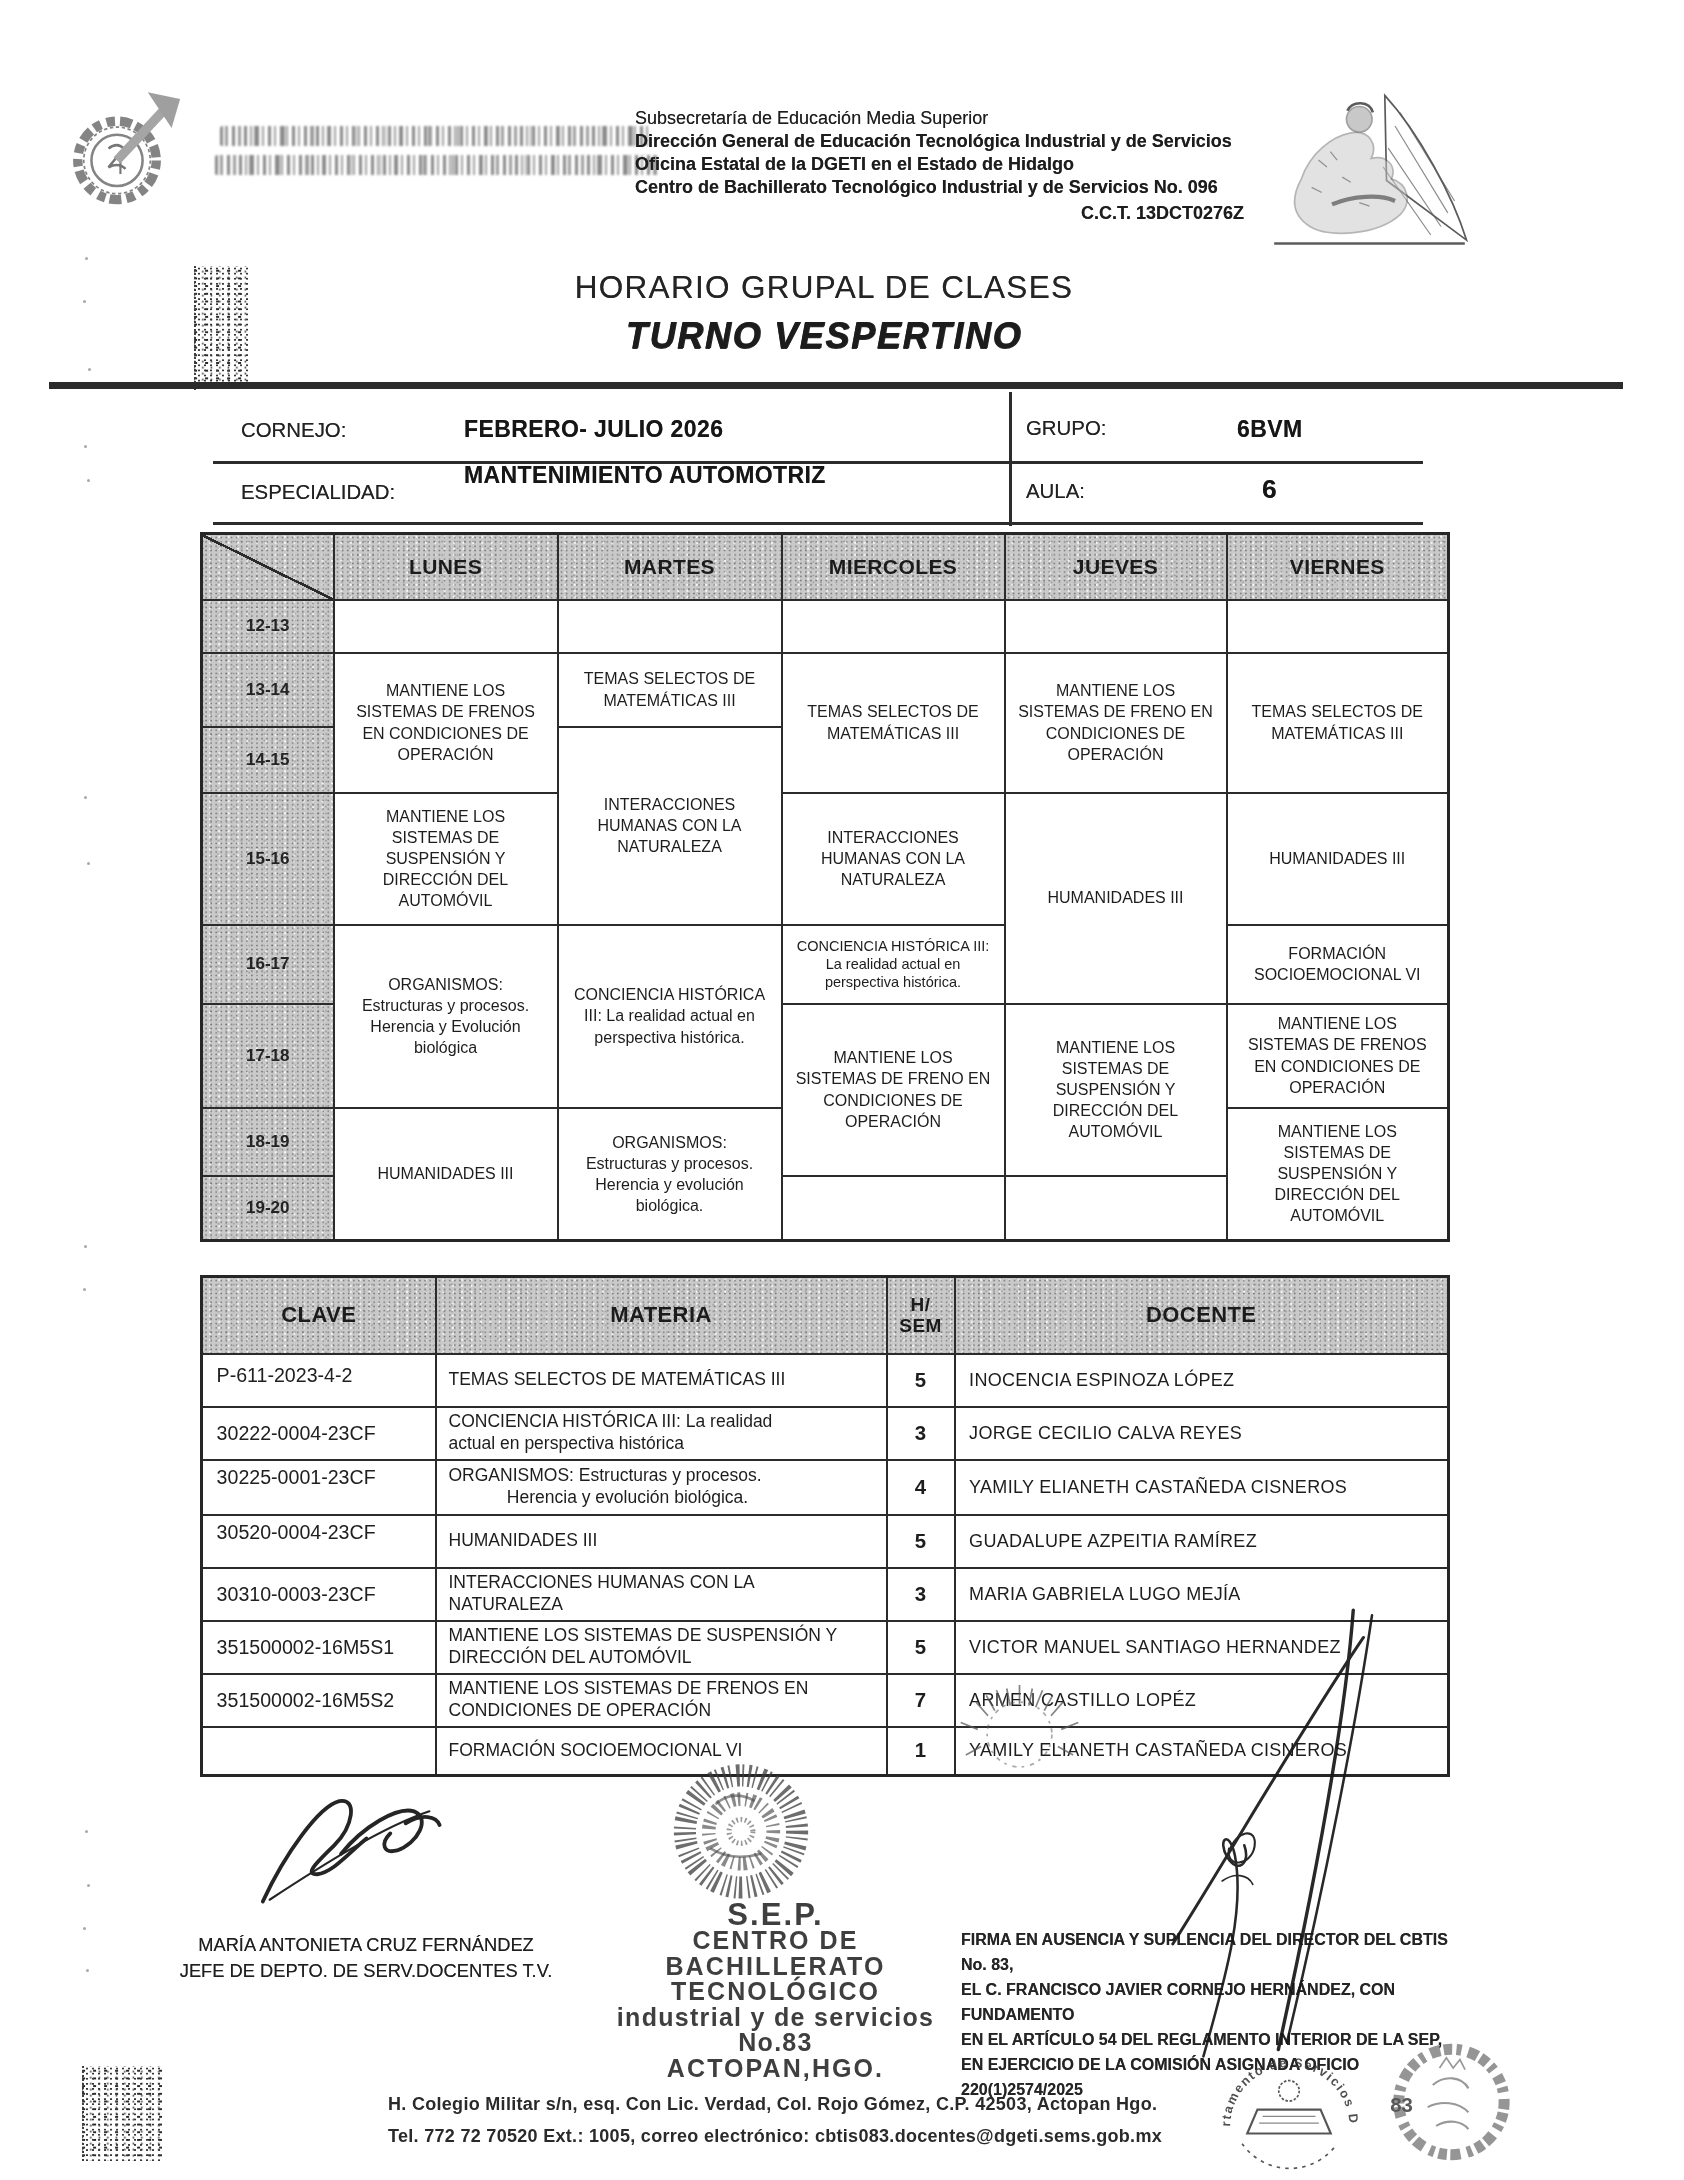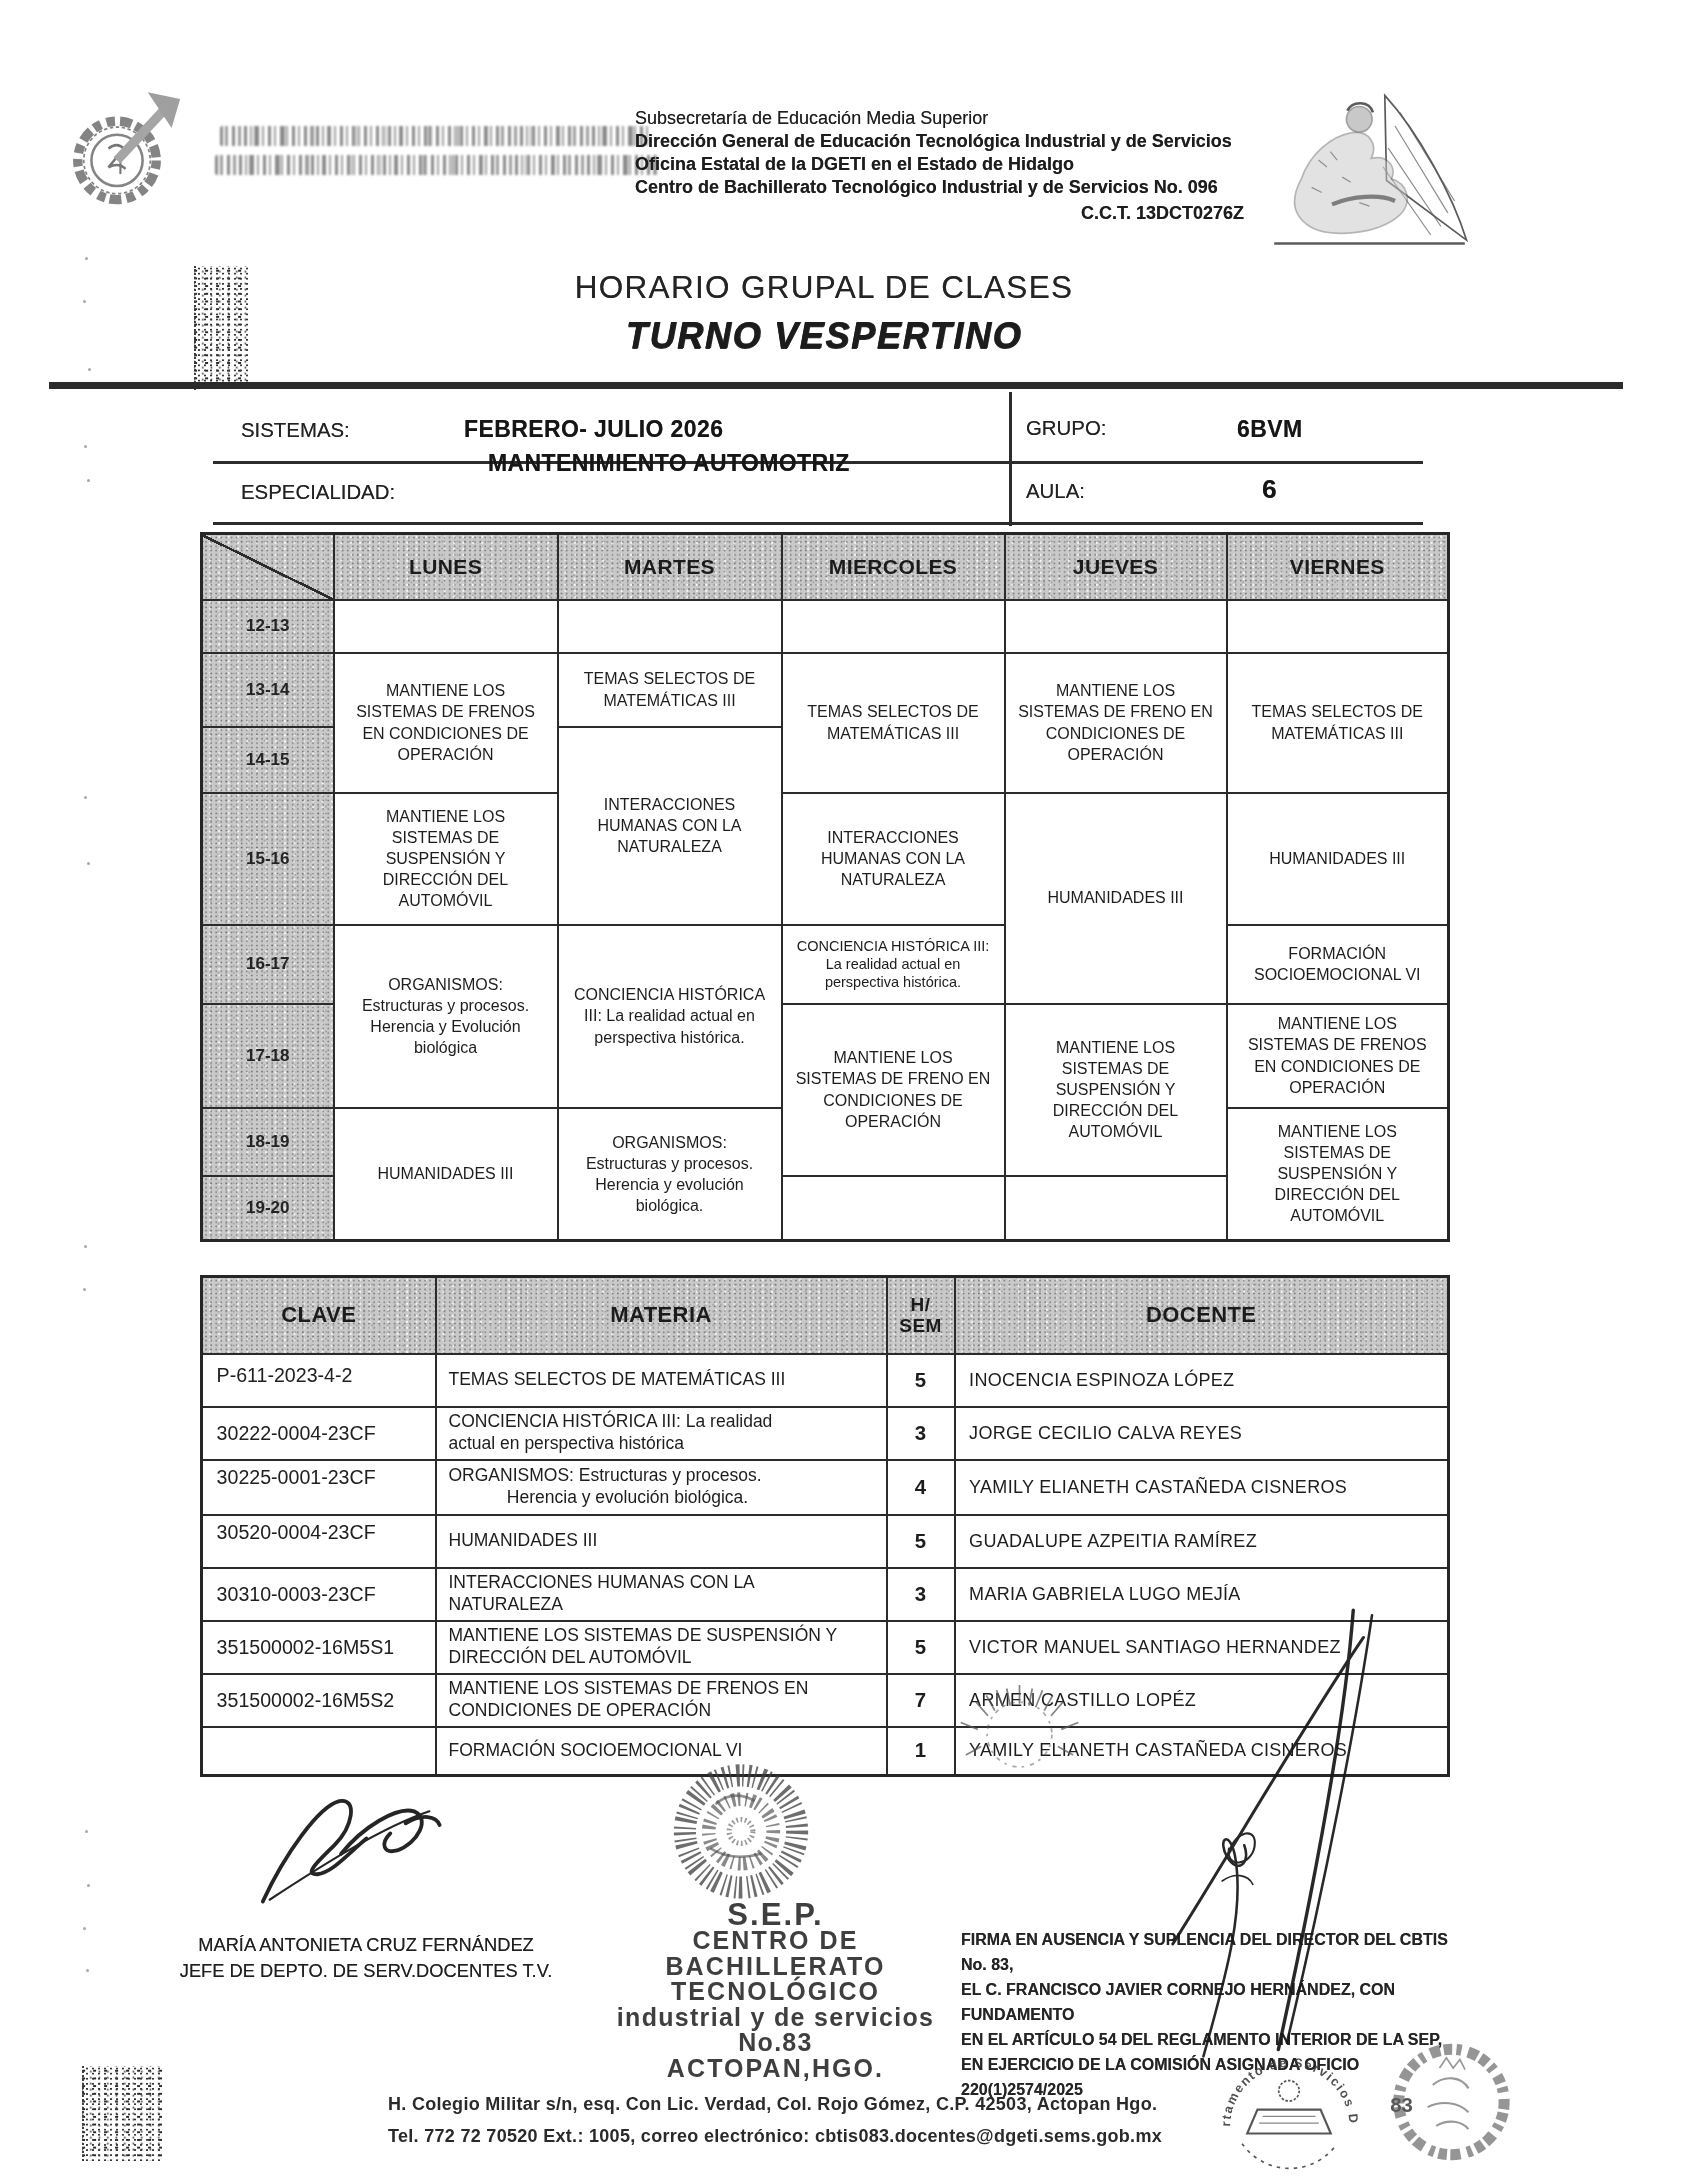--- a/index.html
+++ b/index.html
@@ -150,26 +150,26 @@
 
   <div class="abs ornament" style="left:194px;top:266px;width:53px;height:124px;"></div>
   <div class="abs title-main soft">HORARIO GRUPAL DE CLASES</div>
   <div class="abs title-shift">TURNO VESPERTINO</div>
   <div class="abs rule-thick"></div>
 
   <div class="abs iline" style="left:213px;top:461px;width:1210px;height:3.4px;"></div>
   <div class="abs iline" style="left:213px;top:522px;width:1210px;height:3.4px;"></div>
   <div class="abs iline" style="left:1009px;top:392px;width:2.6px;height:134px;"></div>
 
-  <div class="abs ilabel soft" style="left:241px;top:419px;">SISTEMAS:</div>
+  <div class="abs ilabel soft" style="left:241px;top:419px;">CORNEJO:</div>
   <div class="abs ivalue soft" style="left:464px;top:416px;">FEBRERO- JULIO 2026</div>
   <div class="abs ilabel soft" style="left:1026px;top:417px;">GRUPO:</div>
   <div class="abs ivalue soft" style="left:1237px;top:416px;">6BVM</div>
   <div class="abs ilabel soft" style="left:241px;top:481px;">ESPECIALIDAD:</div>
-  <div class="abs ivalue soft" style="left:464px;top:450px;margin-left:24px;">MANTENIMIENTO AUTOMOTRIZ</div>
+  <div class="abs ivalue soft" style="left:464px;top:462px;">MANTENIMIENTO AUTOMOTRIZ</div>
   <div class="abs ilabel soft" style="left:1026px;top:480px;">AULA:</div>
   <div class="abs ivalue soft" style="left:1262px;top:474px;font-size:26.4px;">6</div>
 
   <table class="abs sched">
     <colgroup>
       <col style="width:132px">
         <col style="width:224px">
         <col style="width:224px">
       <col style="width:223px">
         <col style="width:222px">

